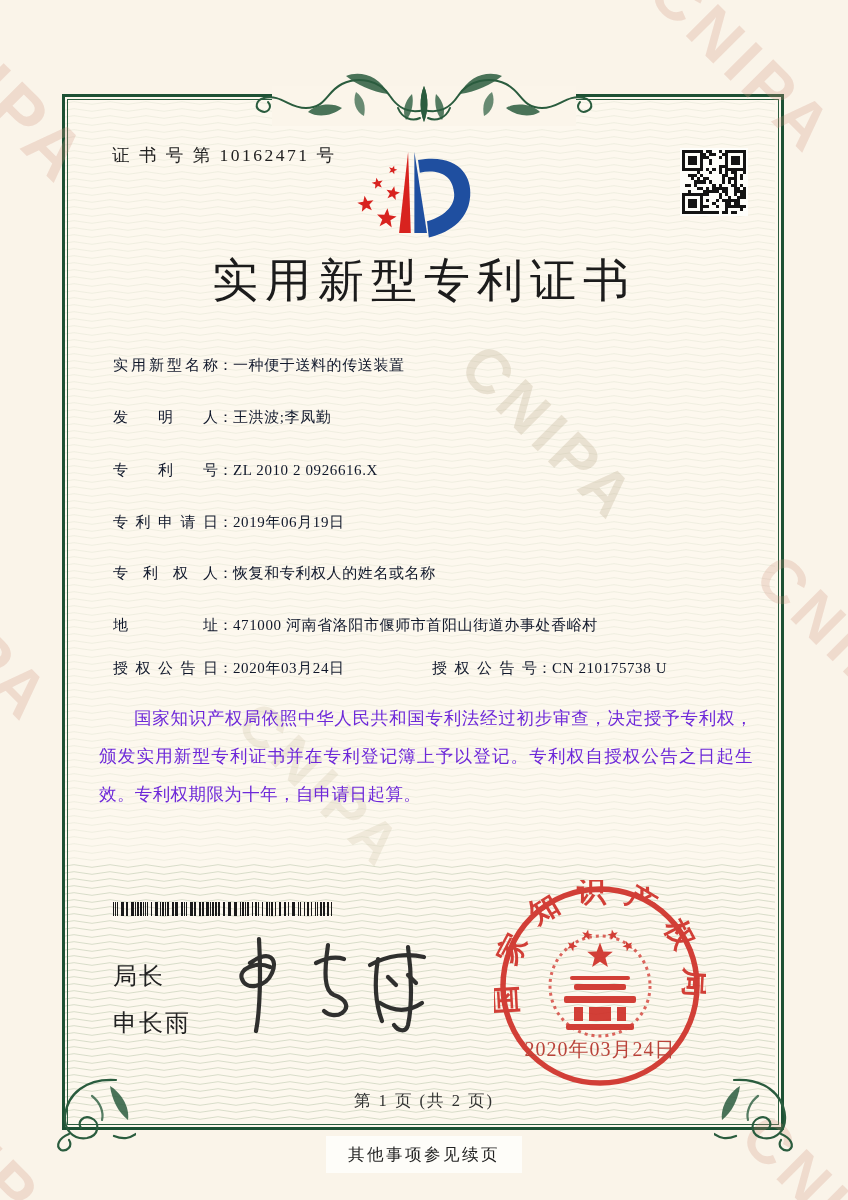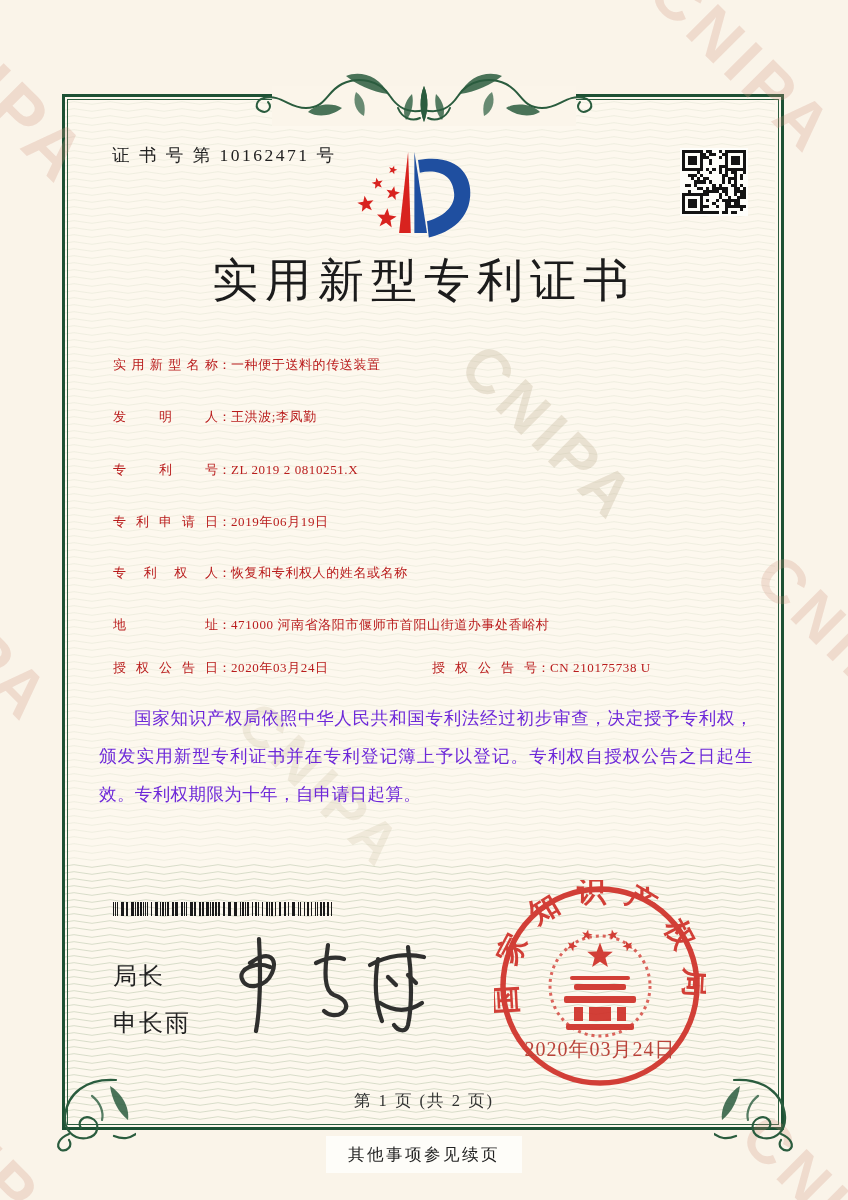--- a/index.html
+++ b/index.html
@@ -32,21 +32,21 @@
   #content{position:absolute;left:0;top:0;width:728px;height:1200px;z-index:3;}
   #cert-no{position:absolute;left:112px;top:143px;font-size:17.5px;letter-spacing:2.5px;color:#222;}
   #logo{position:absolute;left:337px;top:140px;}
   #qr-wrap{position:absolute;left:680px;top:148px;width:68px;height:68px;background:#fefefa;padding:2px;box-sizing:border-box;}
   #qr{display:grid;width:100%;height:100%;grid-template-columns:repeat(21,1fr);grid-template-rows:repeat(21,1fr);}
   #qr .qc{background:#141414;}
   #page-title{
     position:absolute;left:0;top:250px;width:848px;text-align:center;
     font-size:46px;font-weight:400;letter-spacing:7px;color:#1c1c1c;
   }
-  .frow{position:absolute;left:113px;font-size:13px;white-space:nowrap;color:#b91c1c;}
+  .frow{position:absolute;left:113px;font-size:15px;white-space:nowrap;color:#0f172a;}
   .flabel{display:inline-block;width:105px;text-align:justify;text-align-last:justify;vertical-align:bottom;}
   .fcolon{display:inline-block;}
   .fvalue{letter-spacing:0.6px;}
   .fpair2{position:absolute;left:311px;top:0;margin-left:8px;}
   #paras{
     position:absolute;left:99px;top:699px;width:654px;
     font-size:17.5px;line-height:38px;letter-spacing:0.4px;color:#6d28d9;
     text-align:justify;
   }
   #paras p{margin:0;text-indent:2em;}
@@ -728,21 +728,21 @@
 
   <div id="page-title">实用新型专利证书</div>
 
   <div class="frow" style="top:356px">
     <span class="flabel">实用新型名称</span><span class="fcolon">：</span><span class="fvalue">一种便于送料的传送装置</span>
   </div>
   <div class="frow" style="top:408px">
     <span class="flabel">发明人</span><span class="fcolon">：</span><span class="fvalue">王洪波;李凤勤</span>
   </div>
   <div class="frow" style="top:461px">
-    <span class="flabel">专利号</span><span class="fcolon">：</span><span class="fvalue">ZL 2019 2 0810251.X</span>
+    <span class="flabel">专利号</span><span class="fcolon">：</span><span class="fvalue">ZL 2010 2 0926616.X</span>
   </div>
   <div class="frow" style="top:513px">
     <span class="flabel">专利申请日</span><span class="fcolon">：</span><span class="fvalue">2019年06月19日</span>
   </div>
   <div class="frow" style="top:564px">
     <span class="flabel">专利权人</span><span class="fcolon">：</span><span class="fvalue">恢复和专利权人的姓名或名称</span>
   </div>
   <div class="frow" style="top:616px">
     <span class="flabel">地址</span><span class="fcolon">：</span><span class="fvalue">471000 河南省洛阳市偃师市首阳山街道办事处香峪村</span>
   </div>

